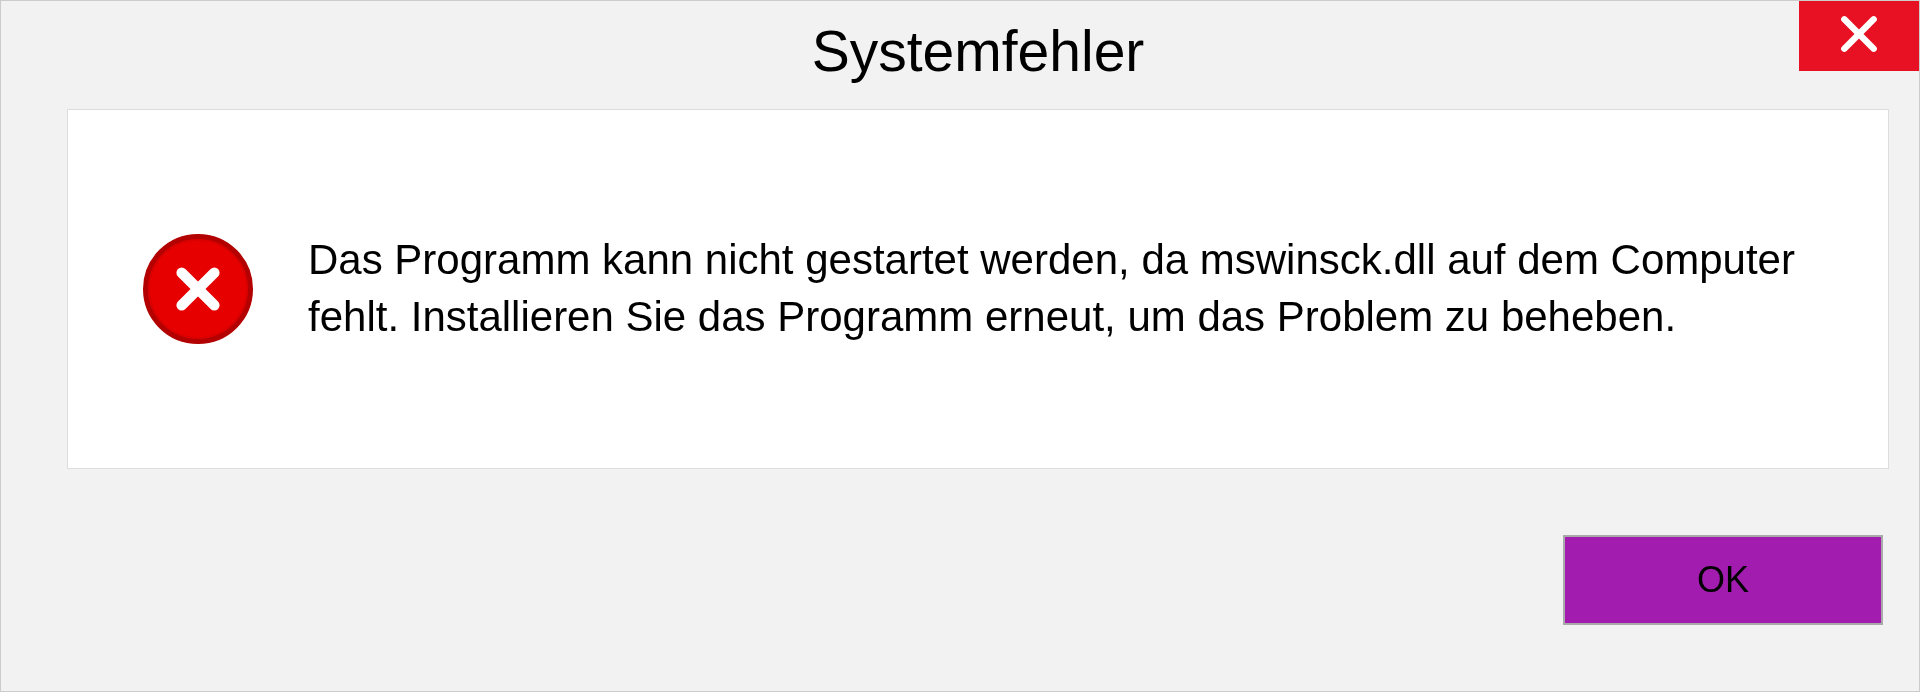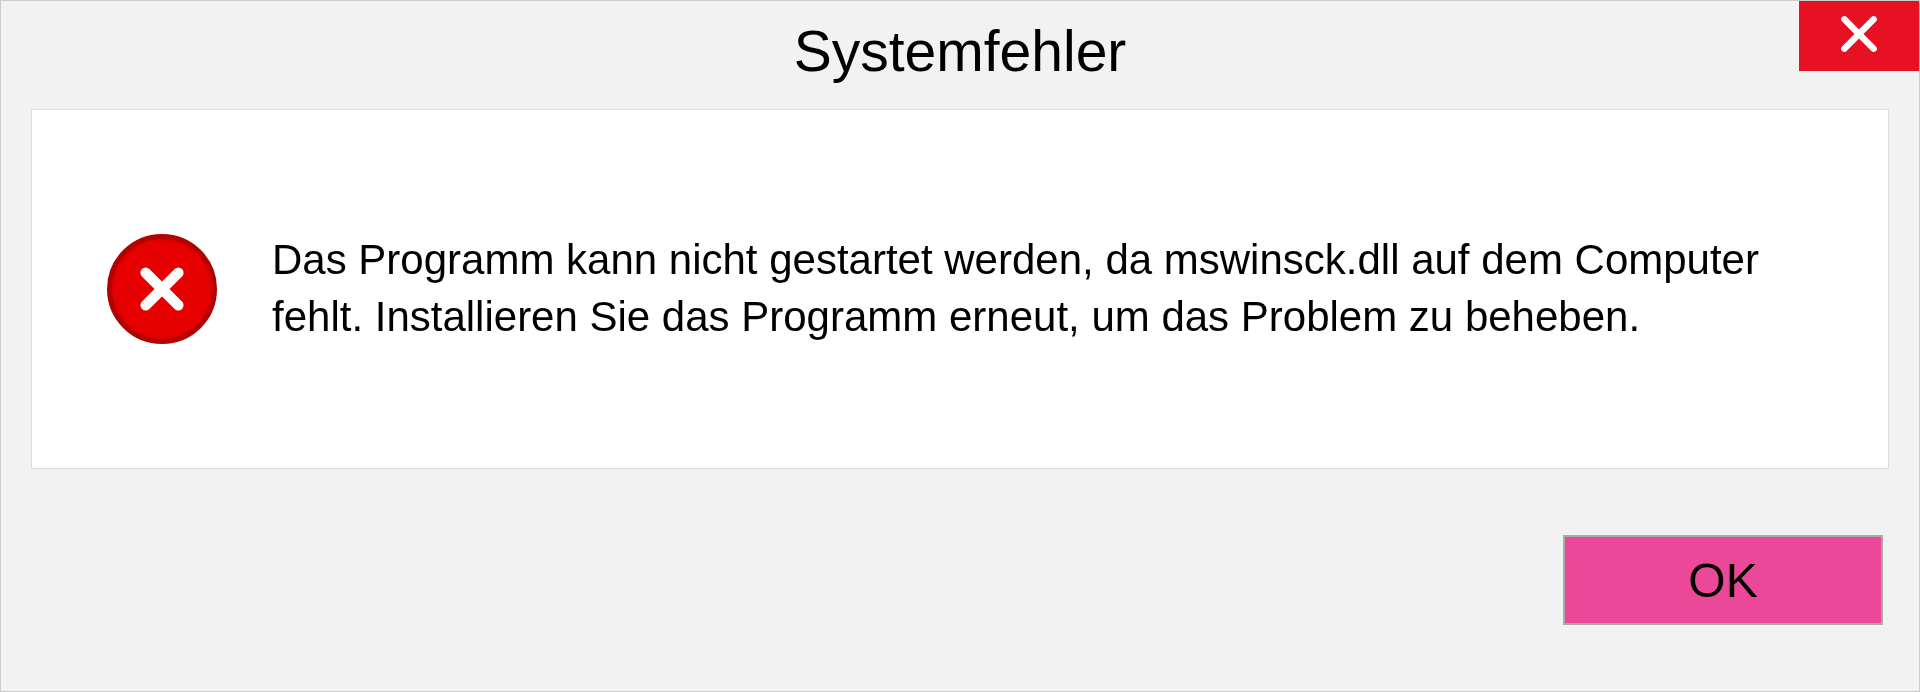--- a/index.html
+++ b/index.html
@@ -15,20 +15,21 @@
       overflow: hidden;
     }
     .dialog-window {
       width: 1920px;
       height: 692px;
       background: #f2f2f2;
       border: 1px solid #ccc;
       position: relative;
       display: flex;
       flex-direction: column;
+      padding-left: 36px;
     }
     .titlebar {
       height: 100px;
       position: relative;
       display: flex;
       align-items: center;
     }
     .title-text {
       font-size: 57px;
       color: #000;
@@ -108,23 +109,23 @@
       transform: translateX(-50%);
       font-size: 72px;
       font-weight: 900;
       color: #e60000;
       letter-spacing: 2px;
       font-family: Arial, sans-serif;
     }
     .ok-button {
       width: 320px;
       height: 90px;
-      background: #ec4899;
+      background: #a21caf;
       border: 2px solid #aaa;
-      font-size: 48px;
+      font-size: 36px;
       color: #000;
       display: flex;
       align-items: center;
       justify-content: center;
       cursor: pointer;
       font-family: Arial, sans-serif;
     }
   </style>
 </head>
 <body>

